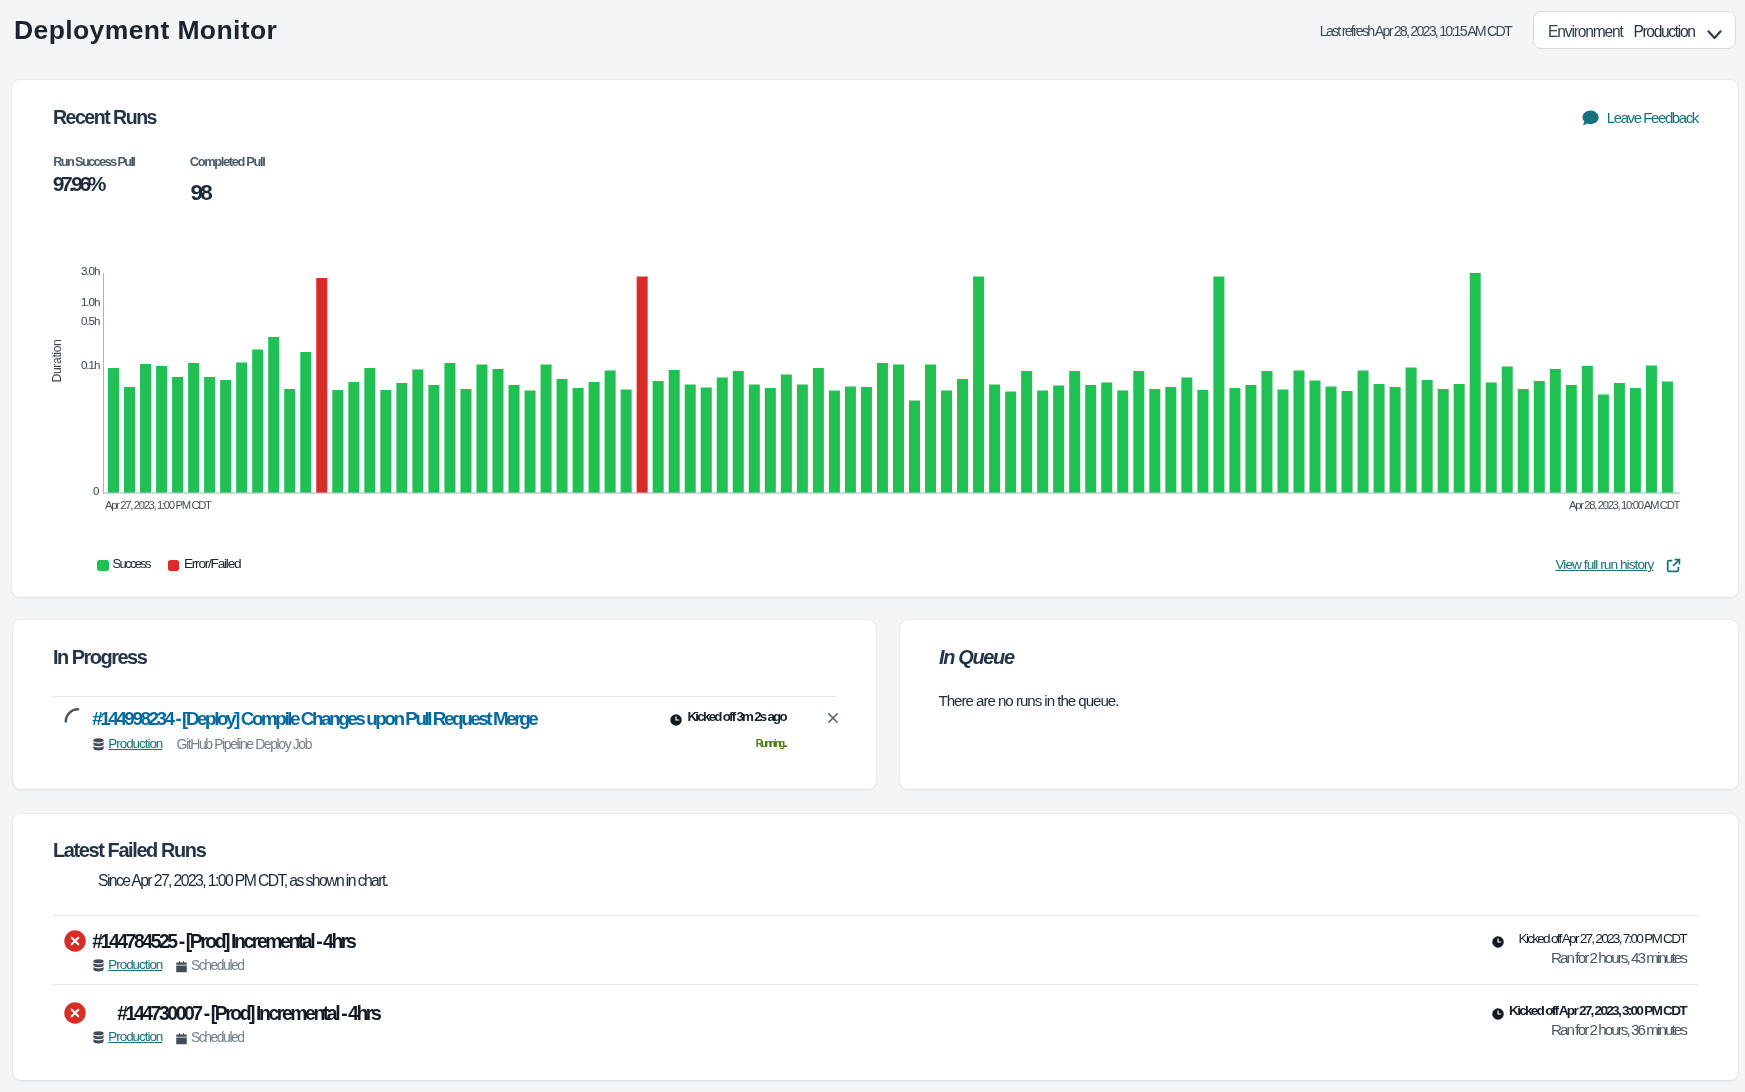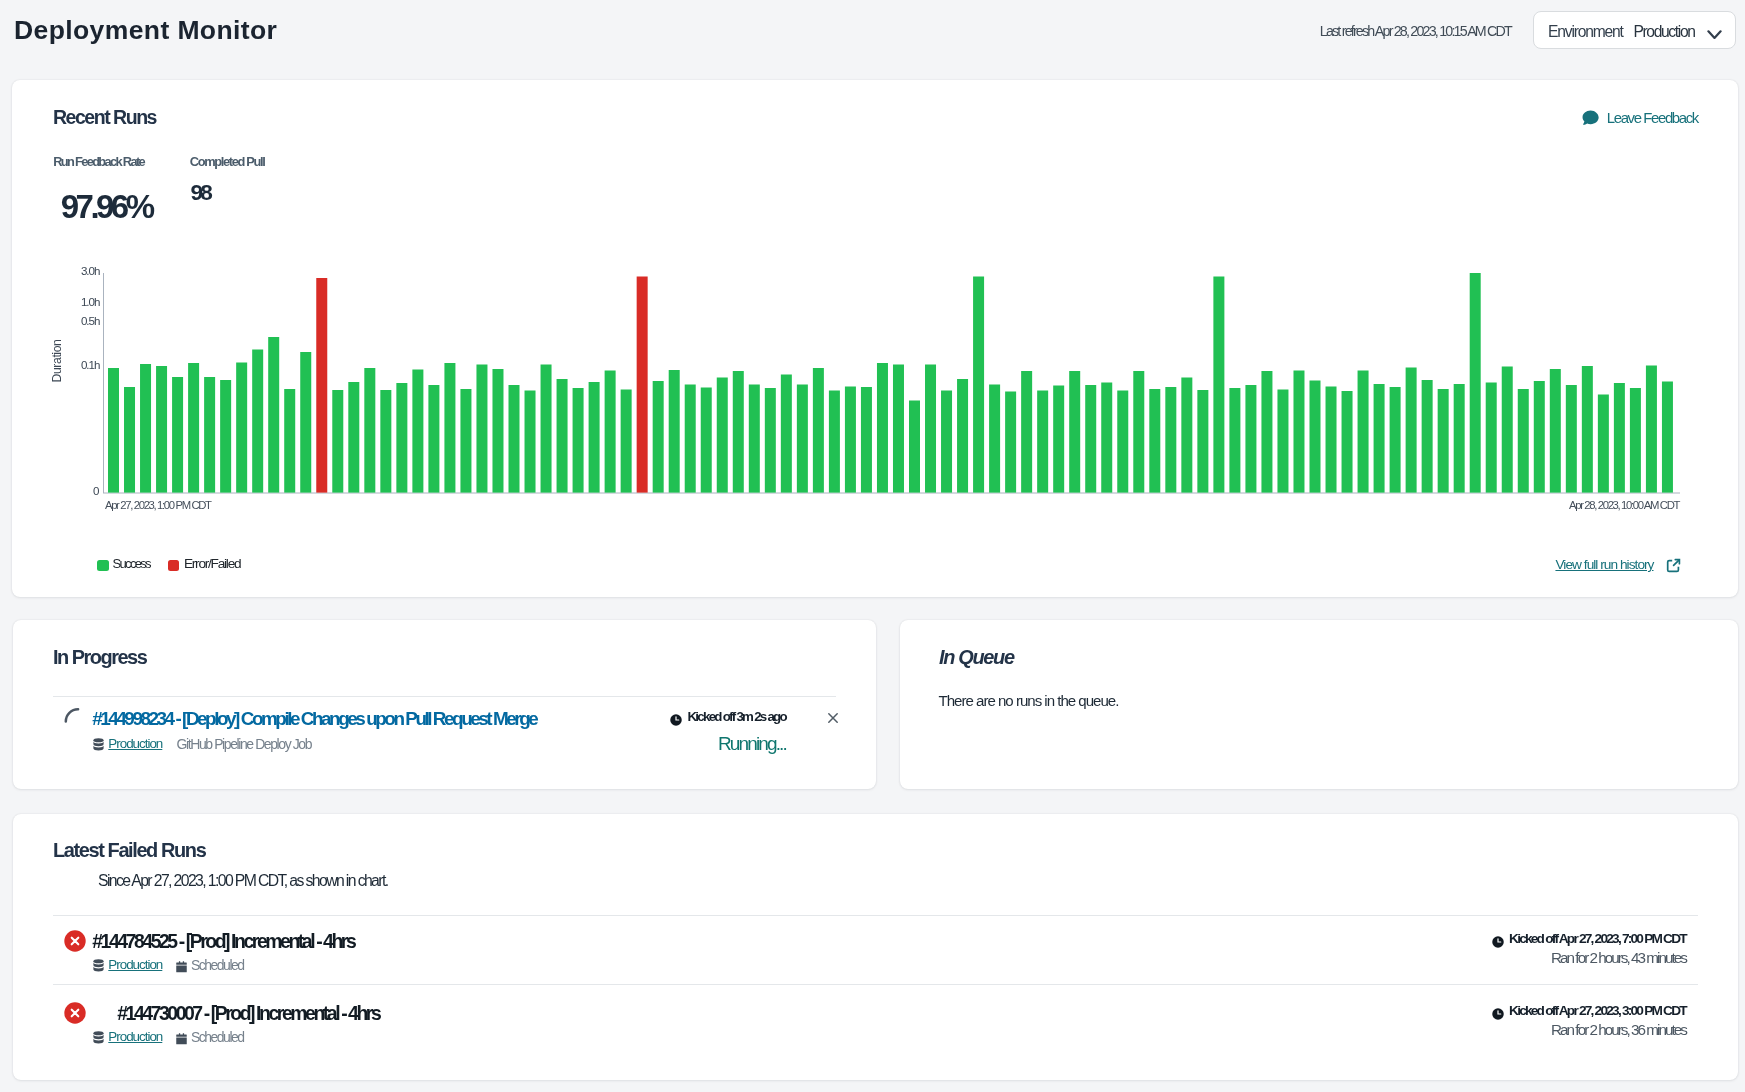--- a/index.html
+++ b/index.html
@@ -201,39 +201,39 @@
       <circle cx="7" cy="7" r="6.7" fill="#101820"></circle>
       <path d="M7 3.2V7h3.2" stroke="#fff" stroke-width="1.4" fill="none" stroke-linecap="round"></path>
     </svg></div>
 
 <div class="abs" style="font-size:26.54px;line-height:26.54px;color:#1b2430;letter-spacing:0.38px;font-weight:bold;left:14.0px;top:16.5px;">Deployment Monitor</div>
 <div class="abs" style="font-size:14.25px;line-height:14.25px;color:#414c57;letter-spacing:-1.80px;right:234.0px;top:23.8px;margin-left:28px;">Last refresh Apr 28, 2023, 10:15 AM CDT</div>
 <div class="abs" style="font-size:15.64px;line-height:15.64px;color:#333f4c;letter-spacing:-1.19px;left:1548.1px;top:23.9px;">Environment</div>
 <div class="abs" style="font-size:15.64px;line-height:15.64px;color:#29343f;letter-spacing:-1.35px;left:1633.4px;top:23.9px;">Production</div>
 <div class="abs" style="font-size:19.55px;line-height:19.55px;color:#233348;letter-spacing:-1.49px;font-weight:bold;left:53.0px;top:108.3px;">Recent Runs</div>
 <div class="abs" style="font-size:14.94px;line-height:14.94px;color:#17717b;letter-spacing:-1.39px;right:47.2px;top:110.7px;">Leave Feedback</div>
-<div class="abs" style="font-size:12.85px;line-height:12.85px;color:#4b5c6b;letter-spacing:-1.67px;font-weight:bold;left:53.2px;top:156.2px;">Run Feedback Rate</div>
+<div class="abs" style="font-size:12.85px;line-height:12.85px;color:#4b5c6b;letter-spacing:-1.67px;font-weight:bold;left:53.2px;top:156.2px;">Run Success Pull</div>
 <div class="abs" style="font-size:12.85px;line-height:12.85px;color:#4b5c6b;letter-spacing:-1.34px;font-weight:bold;left:189.8px;top:156.2px;">Completed Pull</div>
-<div class="abs" style="font-size:33px;line-height:27.21px;color:#1d2b3a;letter-spacing:-3.54px;font-weight:bold;left:52.8px;top:193px;margin-left:8px;">97.96%</div>
+<div class="abs" style="font-size:21px;line-height:27.21px;color:#1d2b3a;letter-spacing:-3.54px;font-weight:bold;left:52.8px;top:170px;">97.96%</div>
 <div class="abs" style="font-size:22.60px;line-height:22.60px;color:#1d2b3a;letter-spacing:-2.94px;font-weight:bold;left:190.5px;top:182.0px;">98</div>
 <div class="abs" style="font-size:13.04px;line-height:13.04px;color:#20262c;letter-spacing:-1.69px;left:112.5px;top:557.4px;">Success</div>
 <div class="abs" style="font-size:13.69px;line-height:13.69px;color:#20262c;letter-spacing:-1.25px;left:183.9px;top:557.3px;">Error/Failed</div>
 <div class="abs" style="font-size:13.69px;line-height:13.69px;color:#17717b;letter-spacing:-0.97px;right:91.5px;top:558.3px;text-decoration:underline;">View full run history</div>
 <div class="abs" style="font-size:19.97px;line-height:19.97px;color:#233348;letter-spacing:-1.49px;font-weight:bold;left:52.9px;top:647.8px;">In Progress</div>
 <div class="abs" style="font-size:18.90px;line-height:18.90px;color:#0369a1;letter-spacing:-2.46px;font-weight:bold;left:92.2px;top:710.4px;">#144998234 - [Deploy] Compile Changes upon Pull Request Merge</div>
 <div class="abs" style="font-size:13.41px;line-height:13.41px;color:#17717b;letter-spacing:-1.01px;left:108.3px;top:736.9px;text-decoration:underline;">Production</div>
 <div class="abs" style="font-size:13.97px;line-height:13.97px;color:#76818c;letter-spacing:-1.40px;left:176.6px;top:737.6px;">GitHub Pipeline Deploy Job</div>
 <div class="abs" style="font-size:13.30px;line-height:13.30px;color:#16202b;letter-spacing:-1.73px;font-weight:bold;right:959.1px;top:710.3px;">Kicked off 3m 2s ago</div>
-<div class="abs" style="font-size:19px;line-height:14.66px;color:#0f766e;letter-spacing:-1.87px;right:959.1px;top:736.5px;">Running...</div>
+<div class="abs" style="font-size:10px;line-height:14.66px;color:#4d7c0f;letter-spacing:-1.87px;right:959.1px;top:736.5px;font-weight:bold;">Running...</div>
 <div class="abs" style="font-size:19.97px;line-height:19.97px;color:#233348;letter-spacing:-1.35px;font-weight:bold;left:939.1px;top:647.8px;font-style:italic;">In Queue</div>
 <div class="abs" style="font-size:15.08px;line-height:15.08px;color:#1e2a36;letter-spacing:-1.01px;left:938.5px;top:693.4px;">There are no runs in the queue.</div>
 <div class="abs" style="font-size:19.97px;line-height:19.97px;color:#233348;letter-spacing:-1.39px;font-weight:bold;left:53.0px;top:841.0px;">Latest Failed Runs</div>
 <div class="abs" style="font-size:15.78px;line-height:15.78px;color:#1e2a36;letter-spacing:-1.61px;left:53.0px;top:872.7px;margin-left:45px;">Since Apr 27, 2023, 1:00 PM CDT, as shown in chart.</div>
 <div class="abs" style="font-size:19.41px;line-height:19.41px;color:#131c24;letter-spacing:-2.44px;font-weight:bold;left:92.2px;top:931.7px;">#144784525 - [Prod] Incremental - 4hrs</div>
 <div class="abs" style="font-size:13.41px;line-height:13.41px;color:#17717b;letter-spacing:-1.01px;left:108.3px;top:957.9px;text-decoration:underline;">Production</div>
 <div class="abs" style="font-size:13.97px;line-height:13.97px;color:#76818c;letter-spacing:-1.50px;left:191.0px;top:958.6px;">Scheduled</div>
-<div class="abs" style="font-size:13.67px;line-height:13.67px;color:#16202b;letter-spacing:-1.78px;font-weight:bold;right:59.2px;top:931.7px;">Kicked off Apr 27, 2023, 7:00 PM CDT</div>
+<div class="abs" style="font-size:13.67px;line-height:13.67px;color:#16202b;letter-spacing:-1.78px;font-weight:normal;right:59.2px;top:931.7px;">Kicked off Apr 27, 2023, 7:00 PM CDT</div>
 <div class="abs" style="font-size:15.25px;line-height:15.25px;color:#4d5863;letter-spacing:-1.98px;right:59.2px;top:950.0px;">Ran for 2 hours, 43 minutes</div>
 <div class="abs" style="font-size:19.41px;line-height:19.41px;color:#131c24;letter-spacing:-2.44px;font-weight:bold;left:92.2px;top:1003.7px;margin-left:25px;">#144730007 - [Prod] Incremental - 4hrs</div>
 <div class="abs" style="font-size:13.41px;line-height:13.41px;color:#17717b;letter-spacing:-1.01px;left:108.3px;top:1029.9px;text-decoration:underline;">Production</div>
 <div class="abs" style="font-size:13.97px;line-height:13.97px;color:#76818c;letter-spacing:-1.50px;left:191.0px;top:1030.6px;">Scheduled</div>
 <div class="abs" style="font-size:13.67px;line-height:13.67px;color:#16202b;letter-spacing:-1.78px;font-weight:bold;right:59.2px;top:1003.7px;text-align:center;">Kicked off Apr 27, 2023, 3:00 PM CDT</div>
 <div class="abs" style="font-size:15.25px;line-height:15.25px;color:#4d5863;letter-spacing:-1.98px;right:59.2px;top:1022.0px;">Ran for 2 hours, 36 minutes</div>
 
 </body></html>

